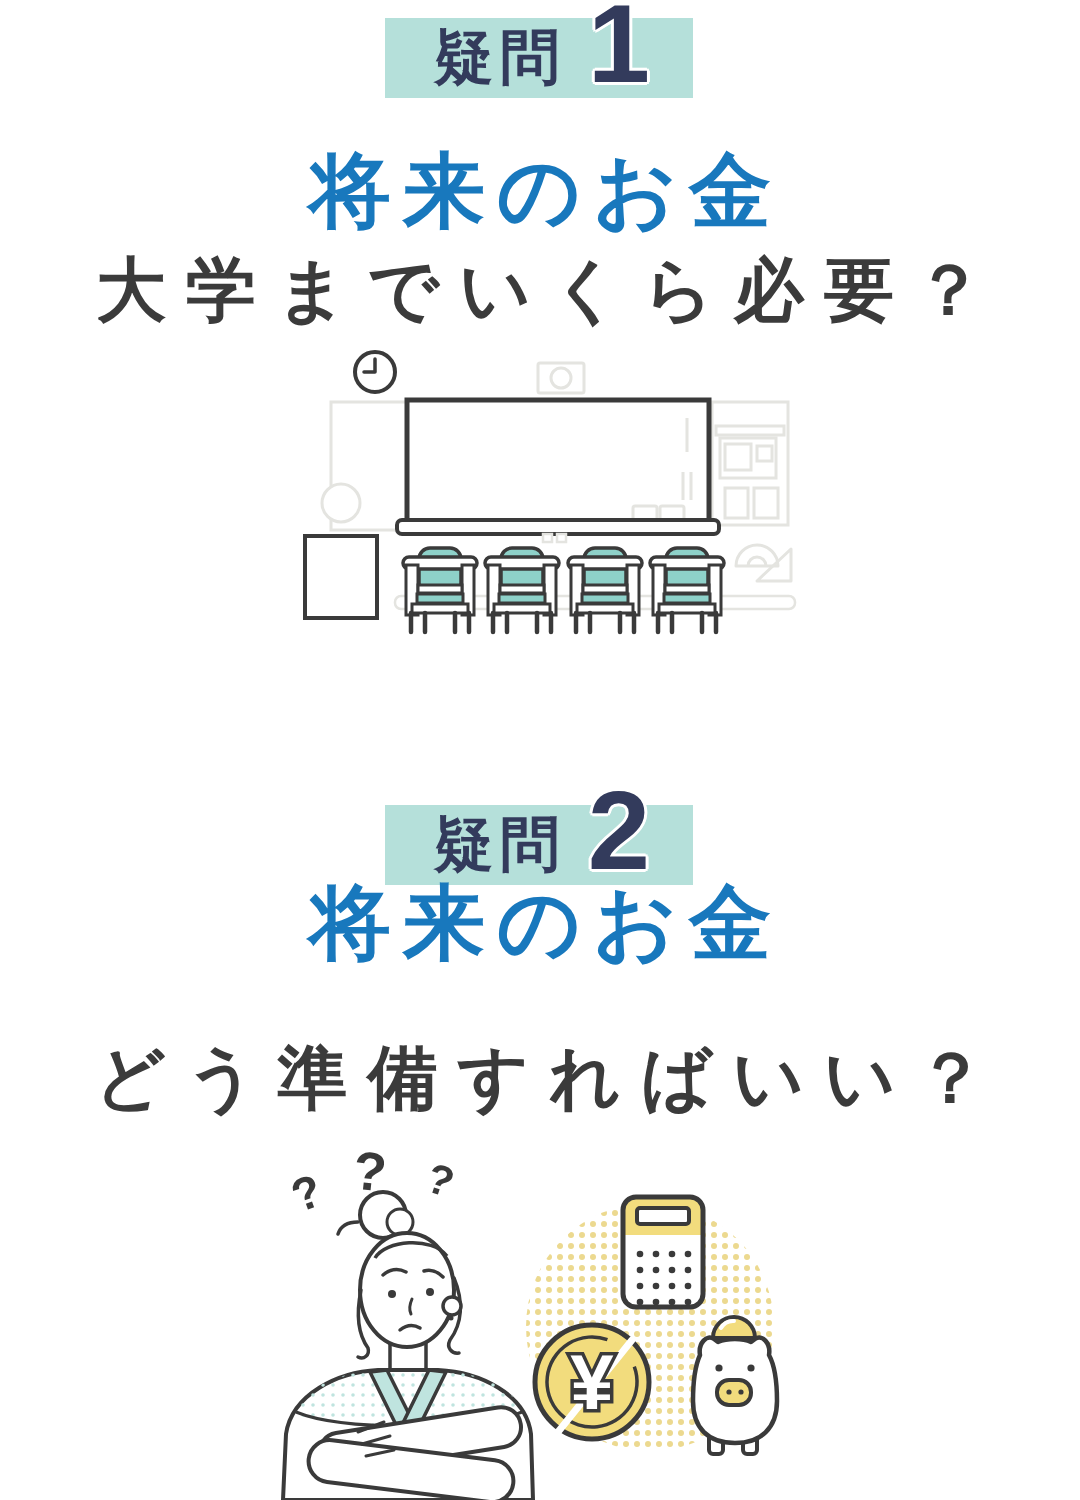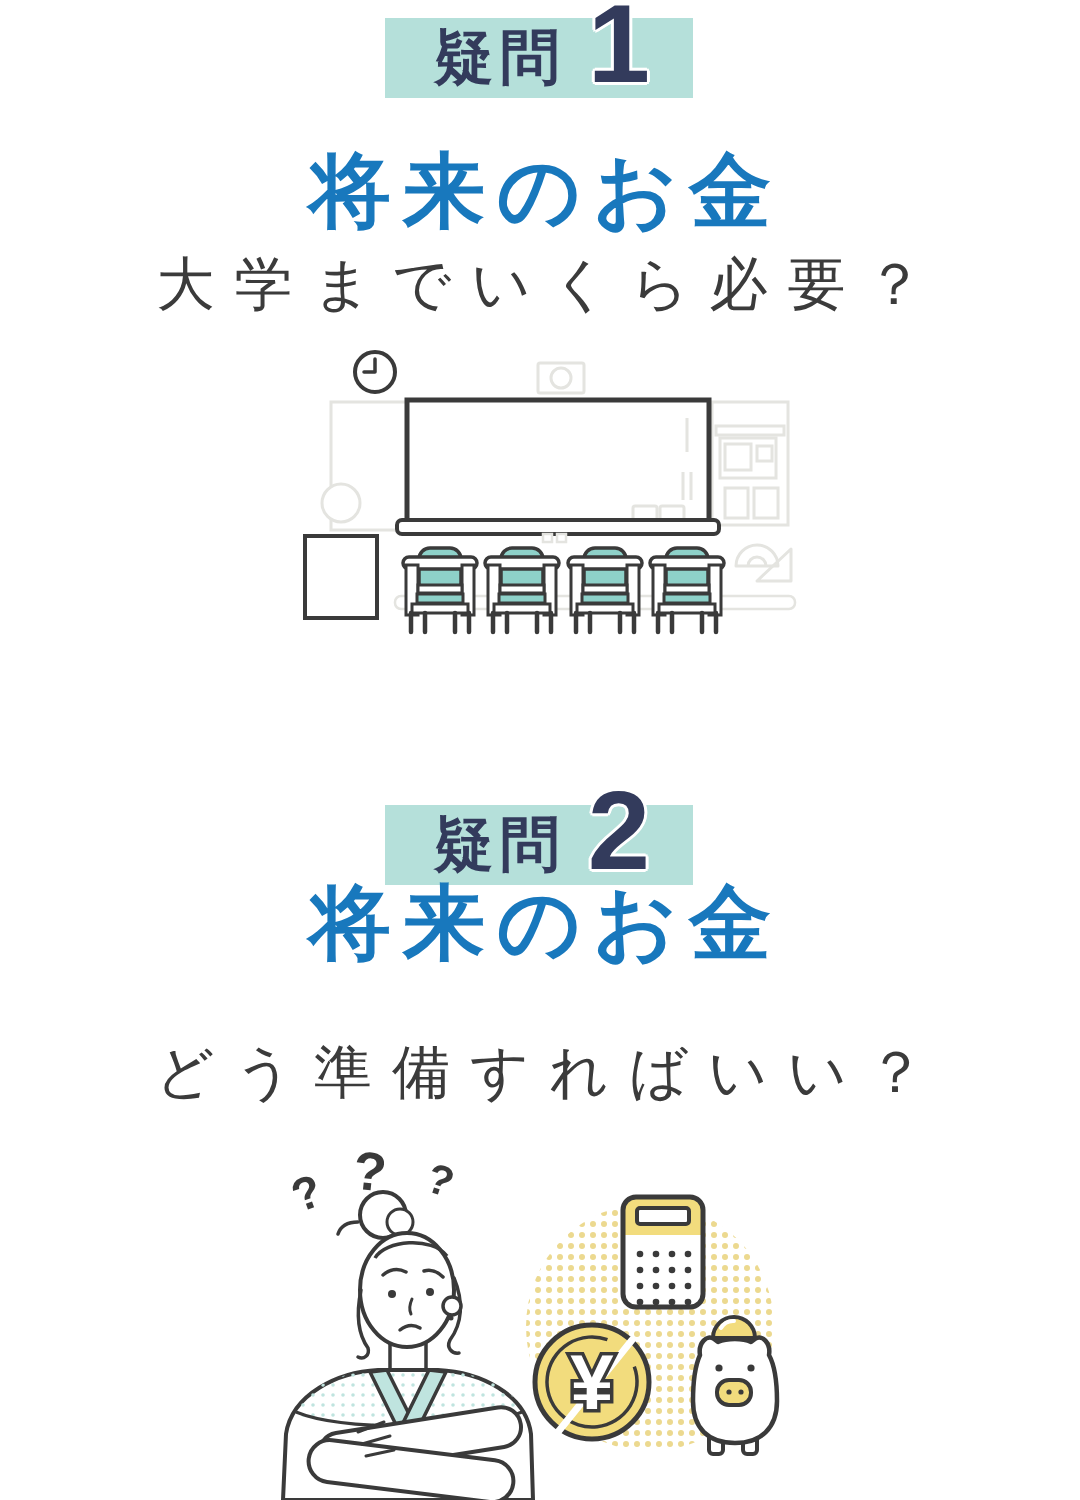--- a/index.html
+++ b/index.html
@@ -19,21 +19,21 @@
   .badge-1{top:18px;}
   .badge-2{top:805px;}
 
   .title{position:absolute;left:0;width:1080px;text-align:center;
          font-size:82px;font-weight:800;letter-spacing:12px;padding-left:12px;
          box-sizing:border-box;color:var(--title-blue,#1878bd);line-height:1.05;}
   .title-1{top:148px;}
   .title-2{top:880px;}
 
   .subtitle{position:absolute;left:0;width:1080px;text-align:center;
-            font-size:58px;font-weight:400;letter-spacing:20px;padding-left:20px;
+            font-size:70px;font-weight:700;letter-spacing:20px;padding-left:20px;
             box-sizing:border-box;color:var(--subtitle-dark,#3b3b3b);line-height:1.1;}
   .subtitle-1{top:252px;}
   .subtitle-2{top:1040px;}
 
   .illus-1{position:absolute;left:295px;top:340px;width:505px;height:300px;}
   .illus-2{position:absolute;left:280px;top:1142px;width:510px;height:358px;}
 
   svg text.qmark{font-weight:800;fill:var(--outline-dark,#3a3a3a);}
 </style>
 </head>

